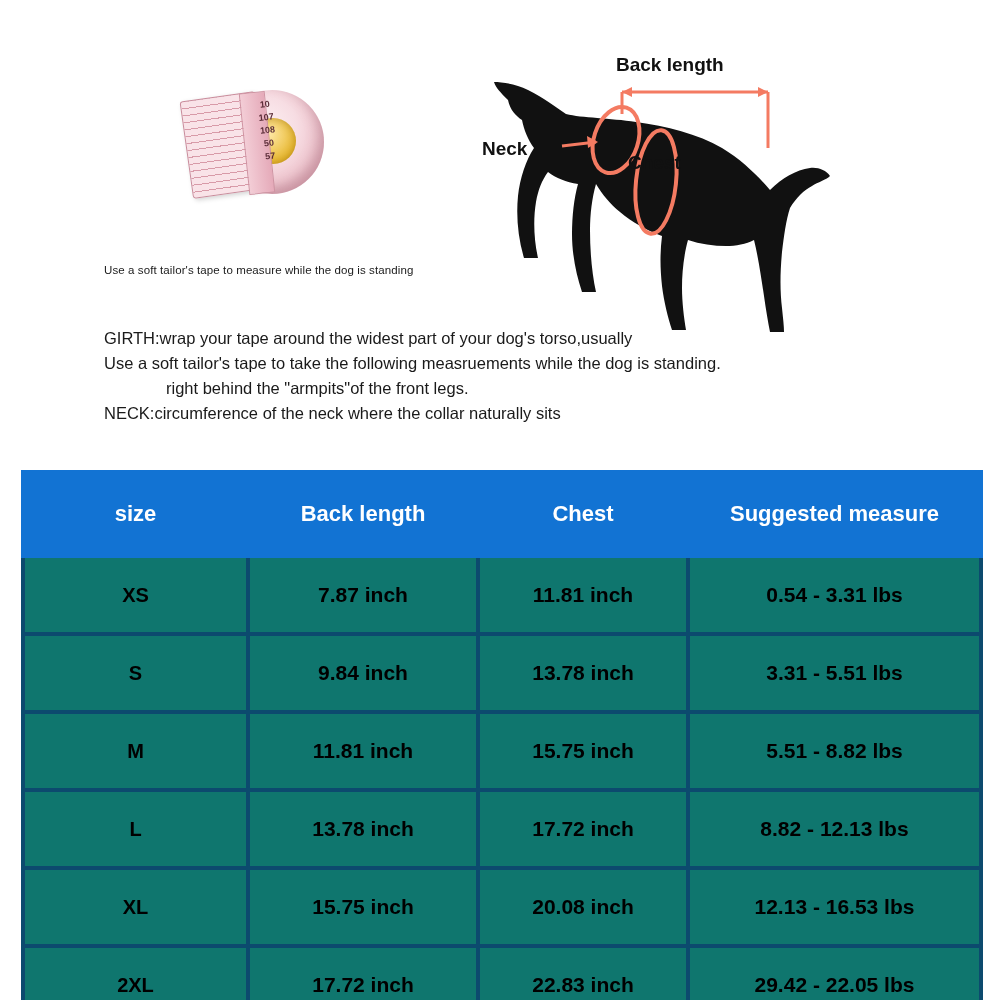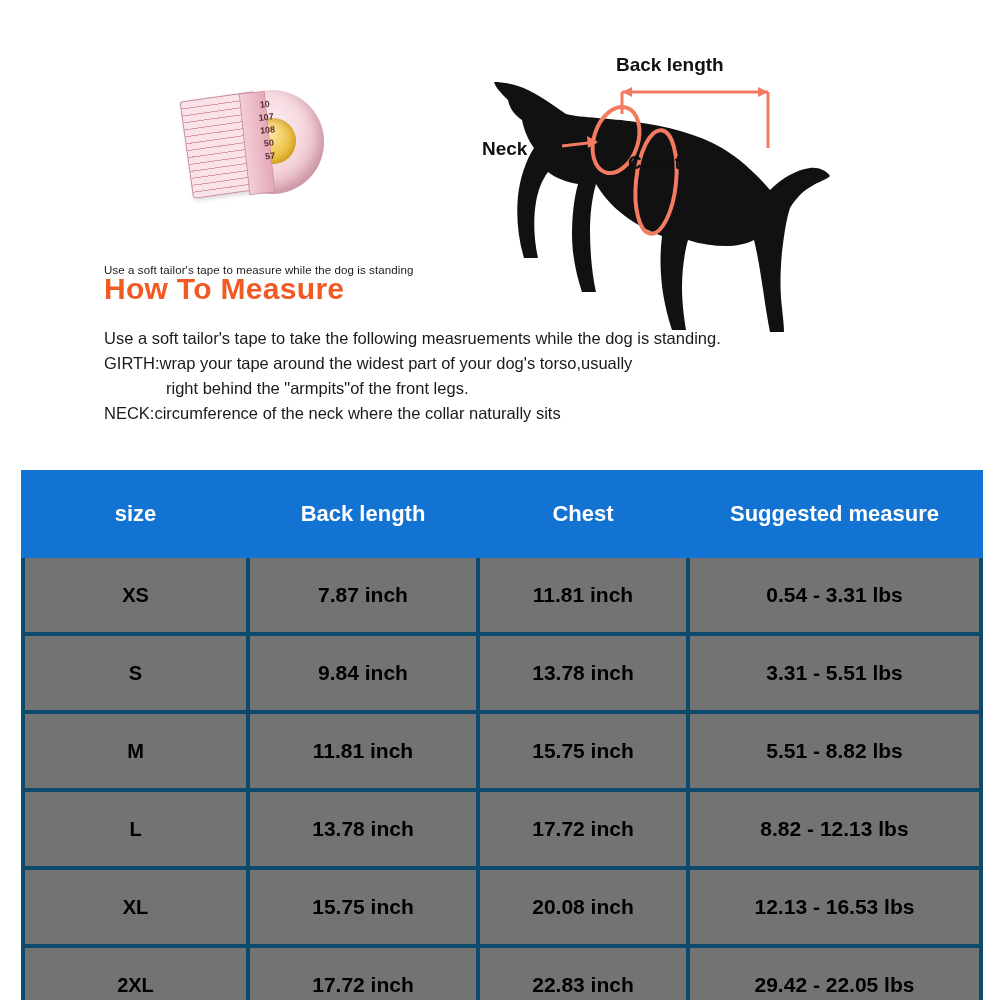--- a/index.html
+++ b/index.html
@@ -178,21 +178,21 @@
   table.size-table thead th {
     background: #1273d3;
     color: #ffffff;
     font-size: 22px;
     height: 78px;
     border-color: #1273d3;
   }
   table.size-table tbody td {
     height: 72px;
     font-size: 21px;
-    background: #737373;
+    background: #0f766e;
     margin-top: 36px;
   }
   table.size-table tbody td.size-cell {
     font-size: 20px;
   }
   col.c1 { width: 225px; }
   col.c2 { width: 230px; }
   col.c3 { width: 210px; }
   col.c4 { width: 293px; }
 </style>
@@ -276,24 +276,23 @@
         <polygon points="128,112 117,106 118,118" fill="#f47b62"></polygon>
 
         <ellipse cx="186" cy="152" rx="20" ry="52" fill="none" stroke="#f47b62" stroke-width="4" transform="rotate(6 186 152)"></ellipse>
       </svg>
 
       <div class="dog-label lbl-backlength">Back length</div>
       <div class="dog-label lbl-neck">Neck</div>
       <div class="dog-label lbl-chest">Chest</div>
     </div>
 
-    <div class="howto-title">How To Measure</div>
     <div class="howto-body">
+      <div>GIRTH:wrap your tape around the widest part of your dog's torso,usually</div>
       <div>Use a soft tailor's tape to take the following measruements while the dog is standing.</div>
-      <div>GIRTH:wrap your tape around the widest part of your dog's torso,usually</div>
       <div class="indent">right behind the "armpits"of the front legs.</div>
       <div>NECK:circumference of the neck where the collar naturally sits</div>
     </div>
   </div>
 
   <div class="table-area">
     <table class="size-table">
       <colgroup>
         <col class="c1">
           <col class="c2">

